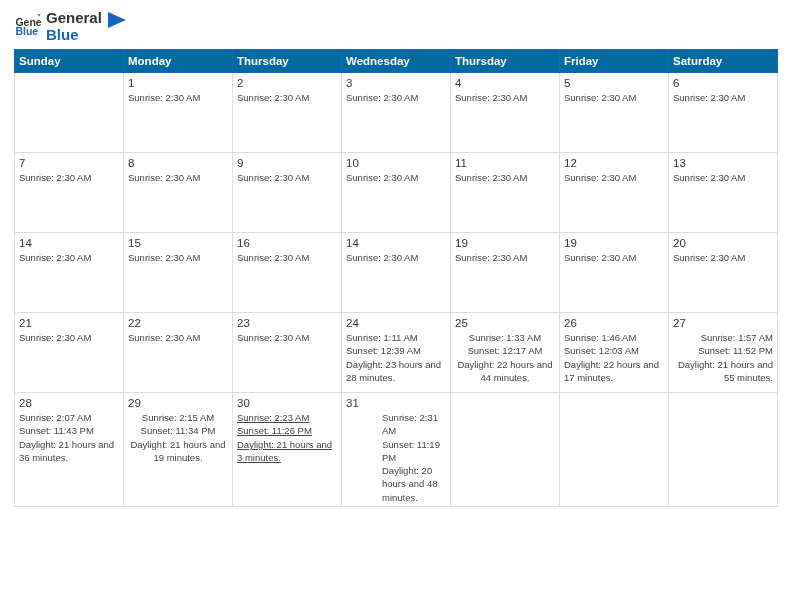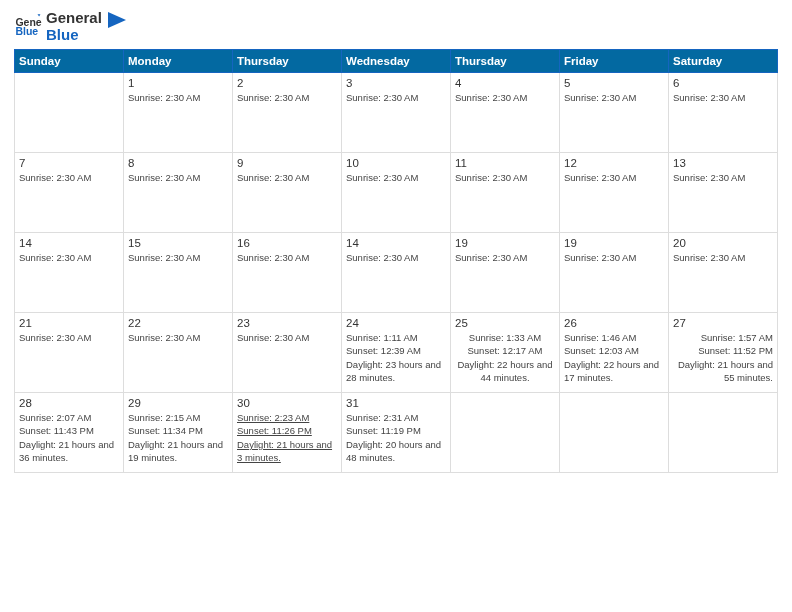--- a/index.html
+++ b/index.html
@@ -243,33 +243,33 @@
         </tr>
         <tr>
           <td>
             <span class="day-num">28</span>
             <div class="day-info" style="white-space: pre-line;">Sunrise: 2:07 AM
 Sunset: 11:43 PM
 Daylight: 21 hours and 36 minutes.</div>
           </td>
           <td>
             <span class="day-num">29</span>
-            <div class="day-info" style="white-space: pre-line;">Sunrise: 2:15 AM
+            <div class="day-info" style="white-space: pre-line; text-align: center;">Sunrise: 2:15 AM
 Sunset: 11:34 PM
 Daylight: 21 hours and 19 minutes.</div>
           </td>
           <td>
             <span class="day-num">30</span>
             <div class="day-info" style="white-space: pre-line; text-decoration: underline;">Sunrise: 2:23 AM
 Sunset: 11:26 PM
 Daylight: 21 hours and 3 minutes.</div>
           </td>
           <td>
             <span class="day-num">31</span>
-            <div class="day-info" style="white-space: pre-line;">Sunrise: 2:31 AM
+            <div class="day-info" style="white-space: pre-line; margin-left: 36px;">Sunrise: 2:31 AM
 Sunset: 11:19 PM
 Daylight: 20 hours and 48 minutes.</div>
           </td>
           <td class="empty"></td>
           <td class="empty"></td>
           <td class="empty"></td>
         </tr>
       </tbody>
   </table>
 </div>

